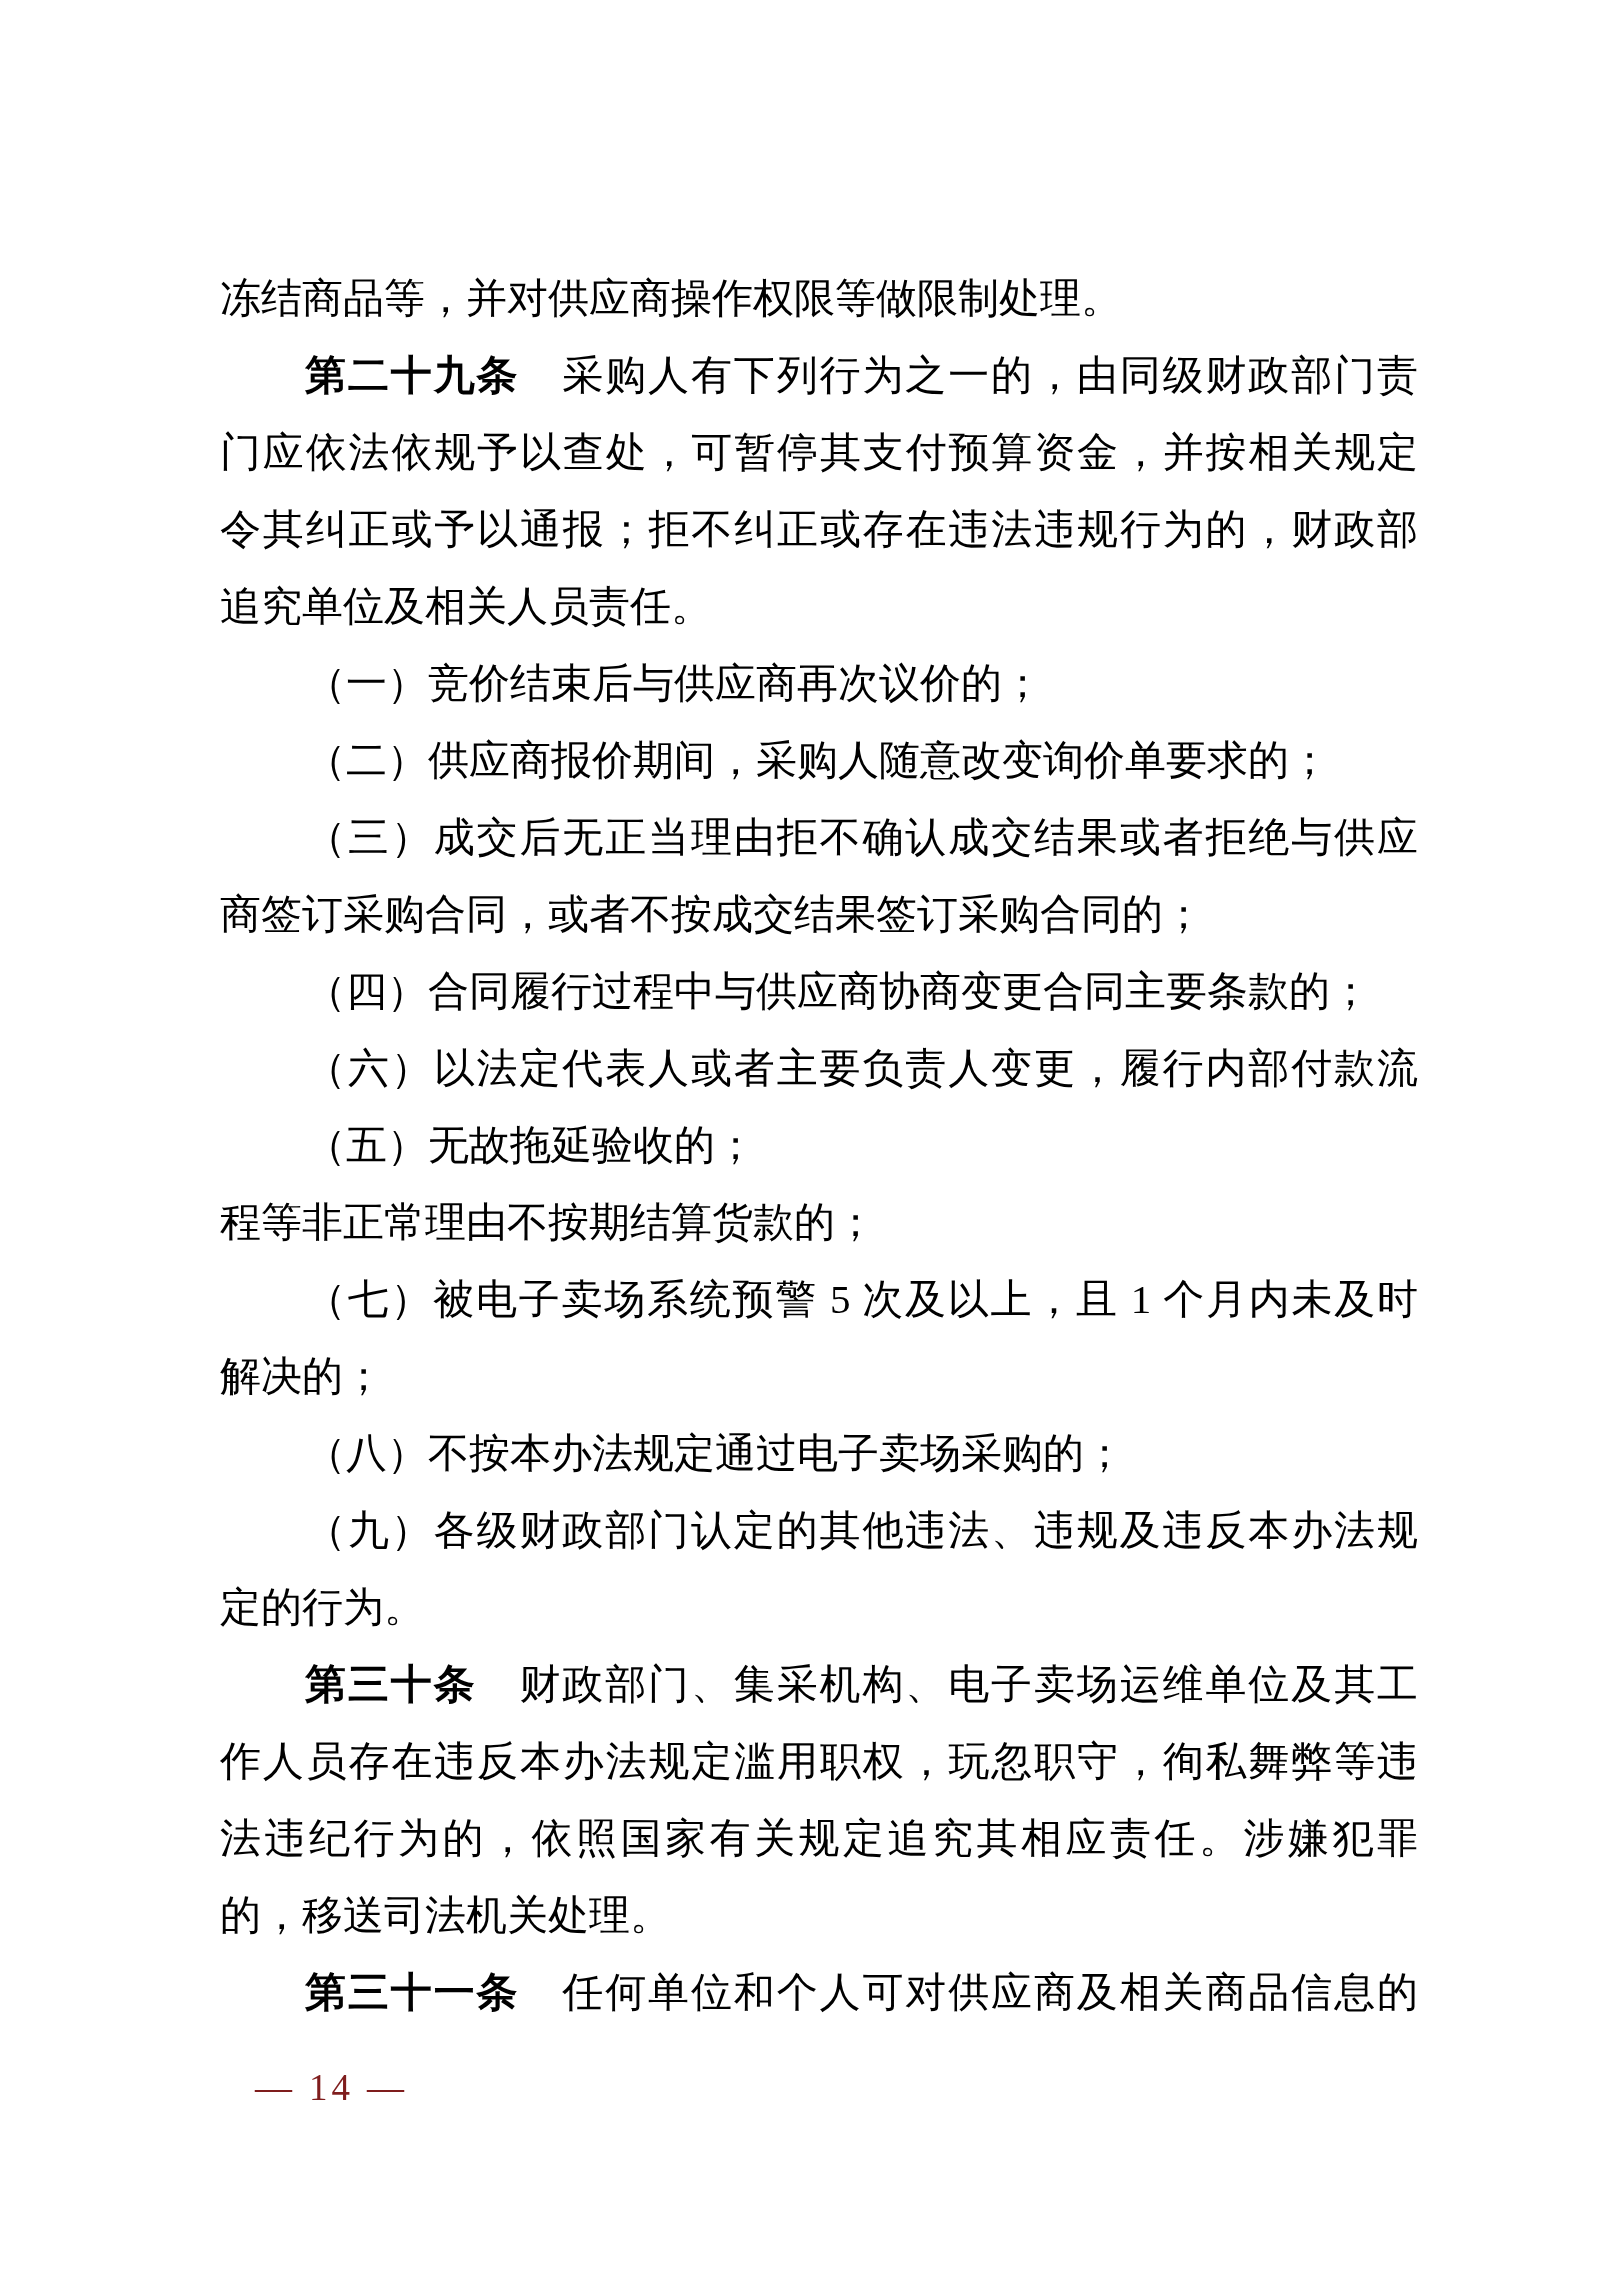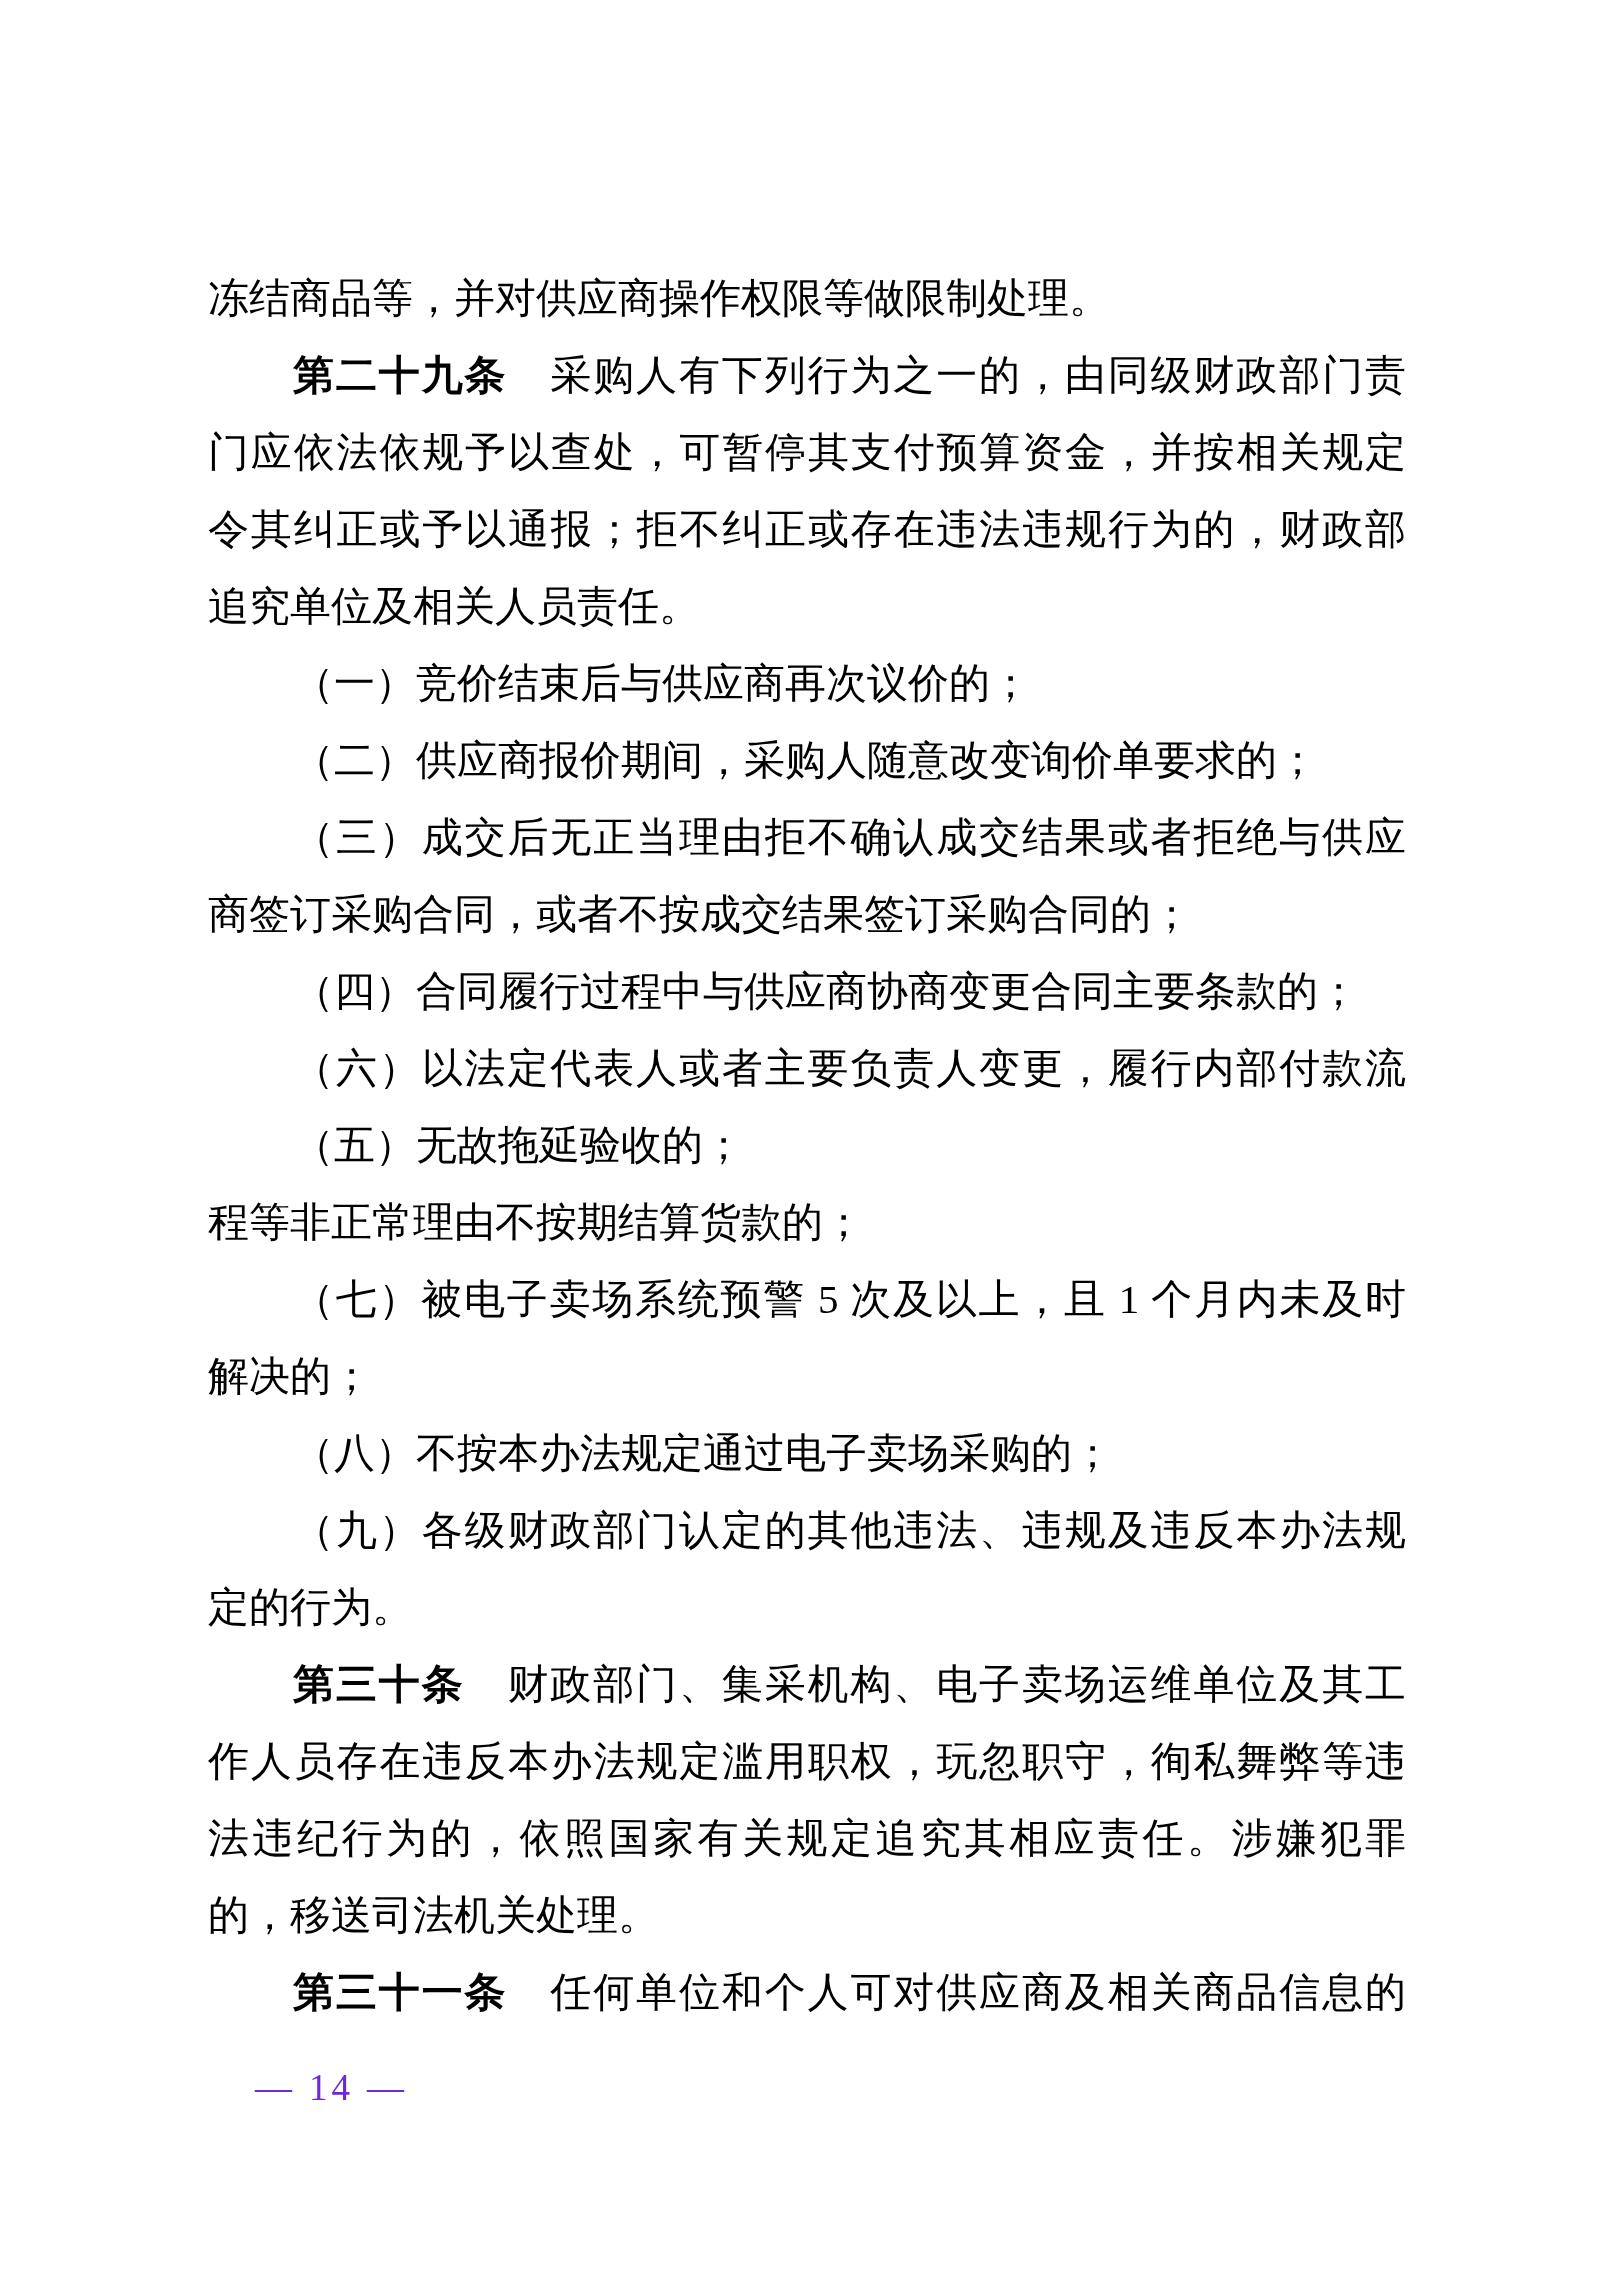--- a/index.html
+++ b/index.html
@@ -11,21 +11,21 @@
     position: relative;
     width: 1622px;
     height: 2295px;
     background: #ffffff;
     color: #000000;
     font-family: "Liberation Serif", "DejaVu Serif", serif;
     overflow: hidden;
   }
   .content {
     position: absolute;
-    left: 208px;
+    left: 220px;
     top: 260px;
     width: 1198px;
   }
   .line {
     font-size: 41px;
     line-height: 77px;
     height: 77px;
     white-space: normal;
     color: #000000;
   }
@@ -40,21 +40,21 @@
     font-weight: 700;
     font-family: "Liberation Sans", "DejaVu Sans", sans-serif;
   }
   .footer {
     position: absolute;
     left: 255px;
     top: 2066px;
     font-size: 37px;
     line-height: 43px;
     letter-spacing: 3.9px;
-    color: #6d28d9;
+    color: #7f1d1d;
   }
 </style>
 </head>
 <body>
 
 <div class="page">
   <div class="content">
 
     <div class="line"><span>冻结商品等，并对供应商操作权限等做限制处理。</span></div>
 

